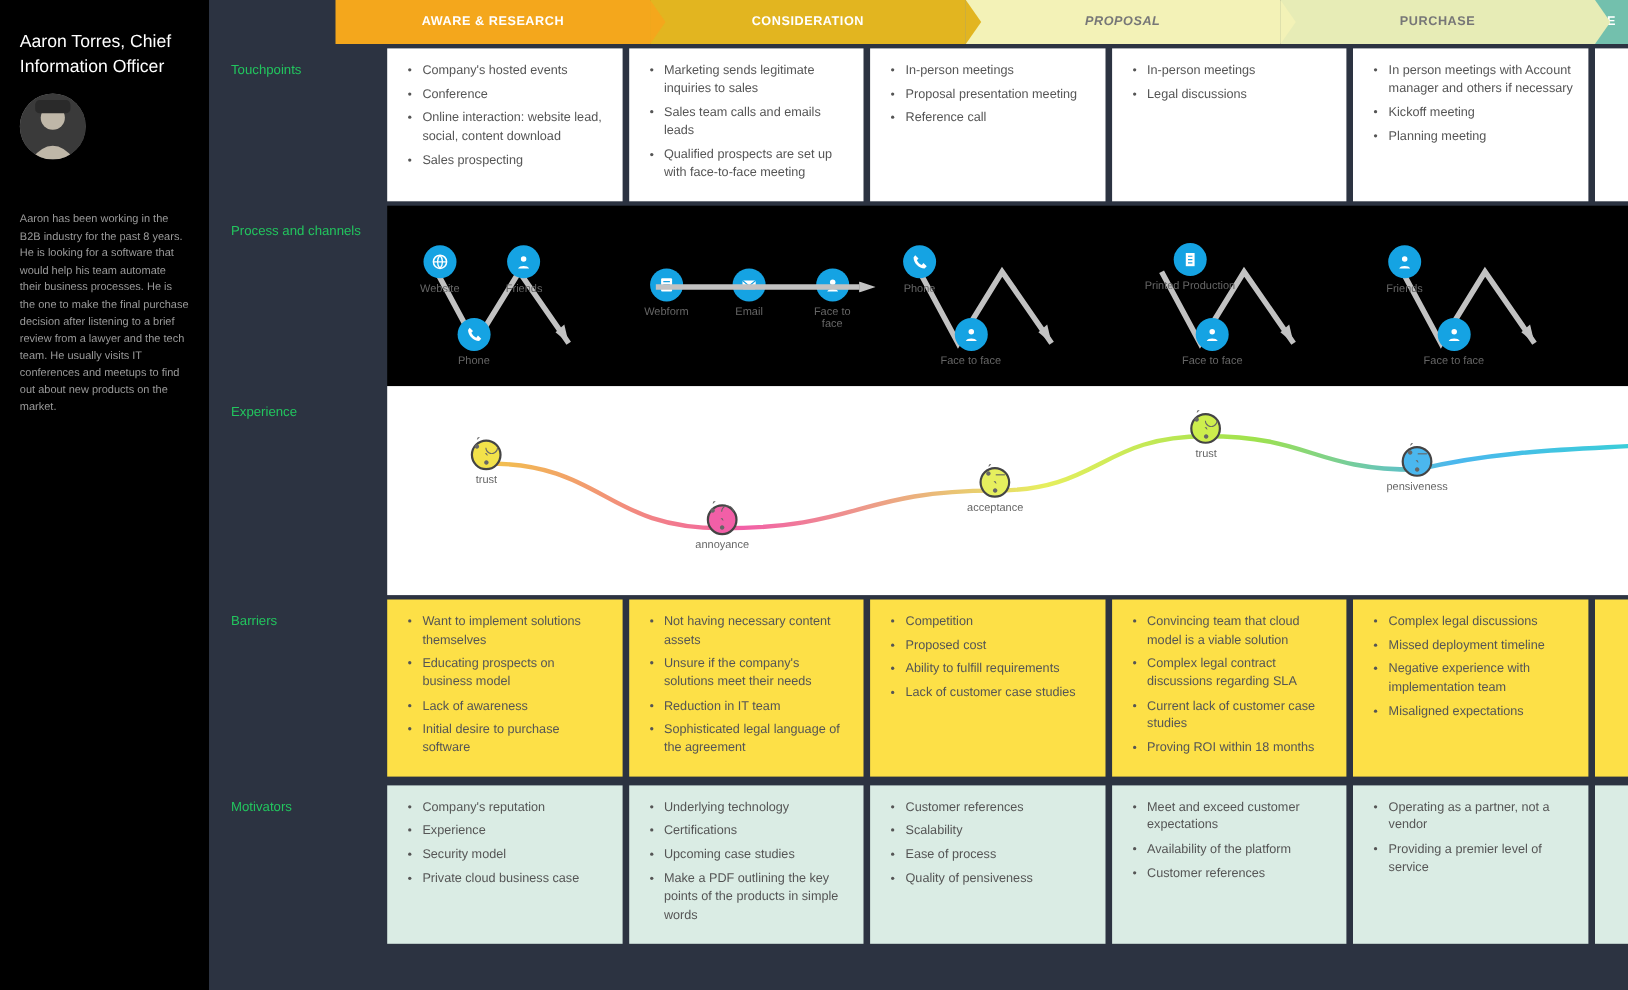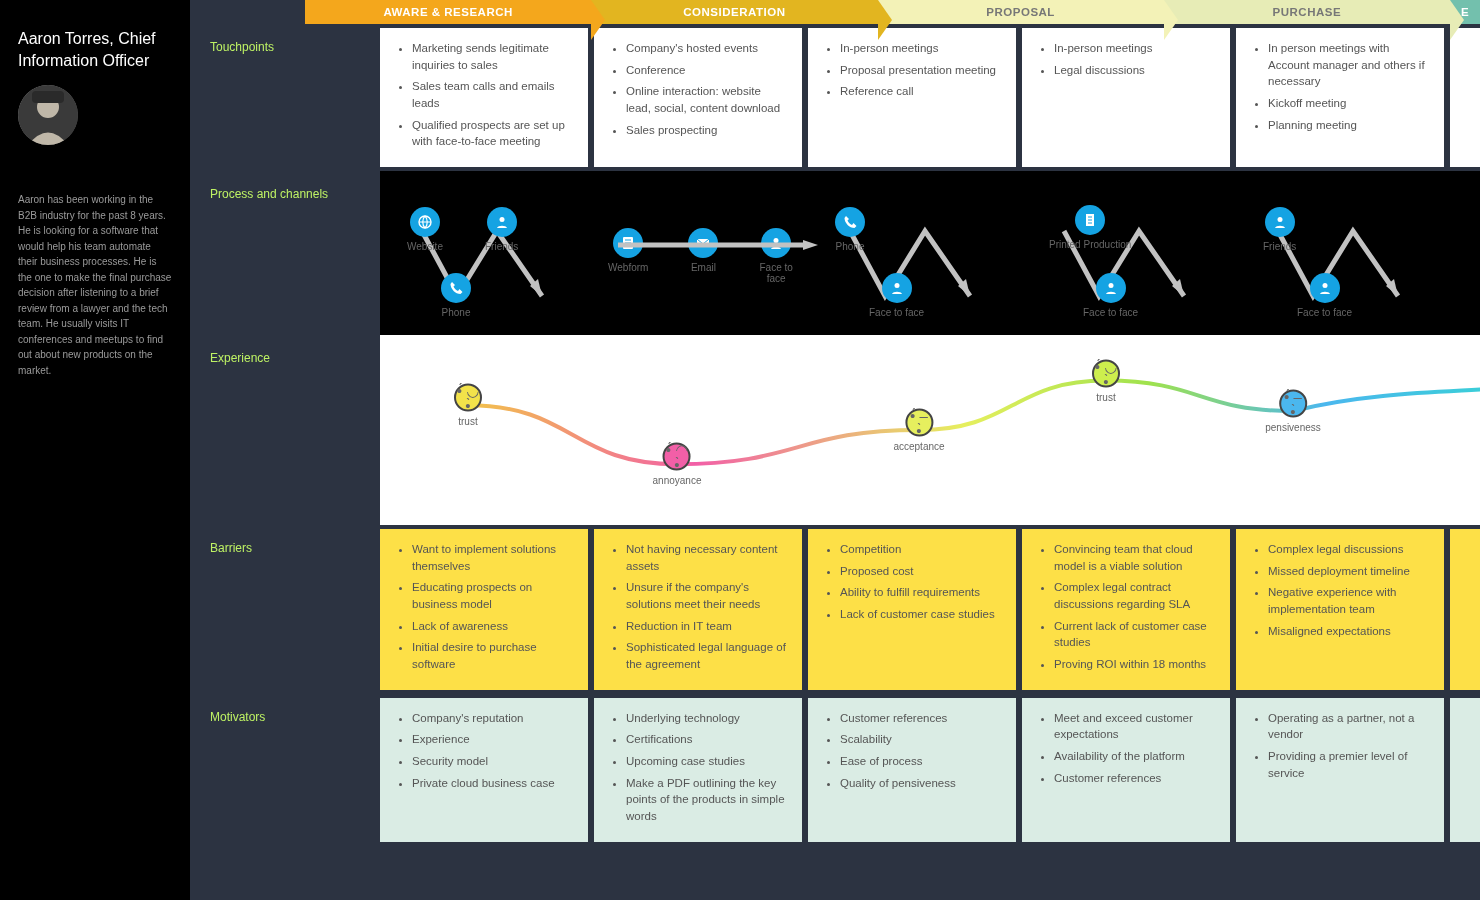--- a/index.html
+++ b/index.html
@@ -7,35 +7,35 @@
   .app { display:flex; width:100%; height:100%; }
   
   .sidebar { width:190px; background:#000; color:#d0d0d0; padding:28px 18px; }
   .sidebar h1 { font-size:16px; font-weight:500; line-height:1.35; color:#fff; margin-bottom:14px; }
   .sidebar .avatar { width:60px; height:60px; border-radius:50%; background:linear-gradient(135deg,#888,#444); margin-bottom:16px; display:flex; align-items:center; justify-content:center; overflow:hidden; }
   .sidebar .avatar svg { width:100%; height:100%; }
   .sidebar p { font-size:10px; line-height:1.55; color:#9a9a9a;margin-top:47px; }
   
   .main { flex:1; overflow:hidden; }
   
-  .stages { display:flex; height:24px; margin-left:115px; }
+  .stages { display:flex; height:40px; margin-left:115px; }
   .stage { flex:1; position:relative; color:#fff; font-size:11.5px; font-weight:600; letter-spacing:0.5px; display:flex; align-items:center; justify-content:center; }
   .stage::after { content:""; position:absolute; right:-14px; top:0; border-top:20px solid transparent; border-bottom:20px solid transparent; border-left:14px solid currentColor; z-index:1; }
   .stage-0 { background:#f4a71c; color:#f4a71c; }
   .stage-1 { background:#e2b520; color:#e2b520; }
-  .stage-2 { background:#f3f2b7; color:#f3f2b7; }
+  .stage-2 { background:#f3f2b7; color:#f3f2b7;font-style:italic; }
   .stage-3 { background:#e7ecb6; color:#e7ecb6; }
   .stage-4 { background:#8fc7b1; color:#8fc7b1; }
   .stage-5 { background:#73c0ad; color:#73c0ad; }
   .stage span { color:#fff; }
   .stage-2 span,.stage-3 span{ color:#777; }
   .stage-5::after { display:none; }
   
   .row { display:flex; }
-  .row-label { width:190px; padding:16px 10px 16px 20px; font-size:12px; color:#bef264; }
+  .row-label { width:162px; padding:16px 10px 16px 20px; font-size:12px; color:#22c55e; }
   .cells { flex:1; display:flex; gap:6px; padding:4px 0; }
   .cell { flex:1; background:#fff; padding:12px 14px; font-size:11.5px; color:#555; }
   .cell ul { list-style:disc; padding-left:18px; }
   .cell li { margin-bottom:5px; line-height:1.45; }
   .barriers .cell { background:#fde047; }
   .motivators .cell { background:#daece4; }
   
   .process .cells { background:#000000; gap:0; padding:18px 0 12px; }
   .process .cell { background:transparent; position:relative; display:flex; align-items:center; justify-content:center; }
   .pnode { text-align:center; font-size:10px; color:#666; }
@@ -85,31 +85,31 @@
         <div class="stage stage-5 hidden-col">
           <span>E</span>
         </div>
       </div>
 
     <div class="row">
       <div class="row-label">Touchpoints</div>
       <div class="cells" id="tp-cells">
           <div class="cell">
             <ul>
-              <li>Marketing sends legitimate inquiries to sales</li>
-              <li>Sales team calls and emails leads</li>
-              <li>Qualified prospects are set up with face-to-face meeting</li>
-            </ul>
-          </div>
-          <div class="cell">
-            <ul>
               <li>Company's hosted events</li>
               <li>Conference</li>
               <li>Online interaction: website lead, social, content download</li>
               <li>Sales prospecting</li>
+            </ul>
+          </div>
+          <div class="cell">
+            <ul>
+              <li>Marketing sends legitimate inquiries to sales</li>
+              <li>Sales team calls and emails leads</li>
+              <li>Qualified prospects are set up with face-to-face meeting</li>
             </ul>
           </div>
           <div class="cell">
             <ul>
               <li>In-person meetings</li>
               <li>Proposal presentation meeting</li>
               <li>Reference call</li>
             </ul>
           </div>
           <div class="cell">

